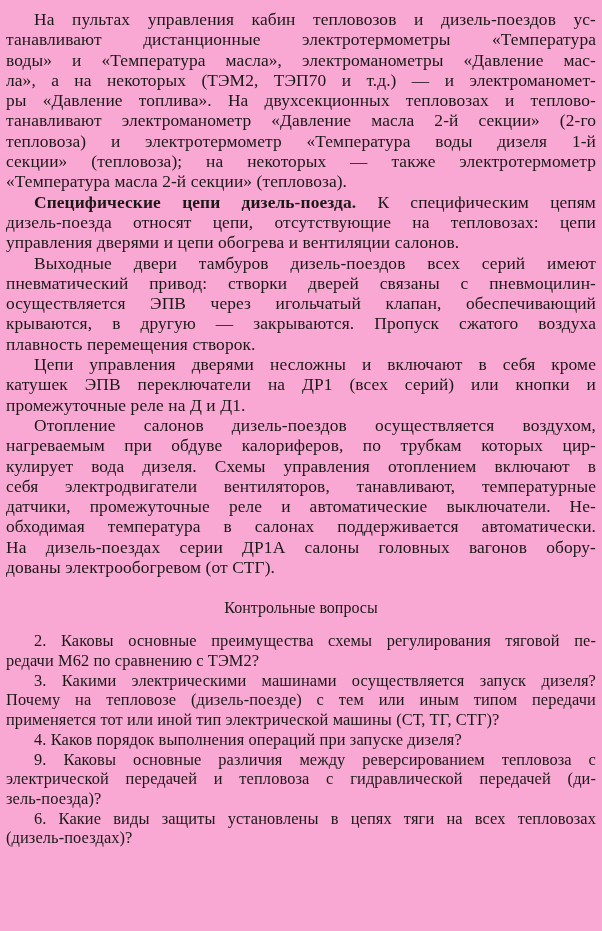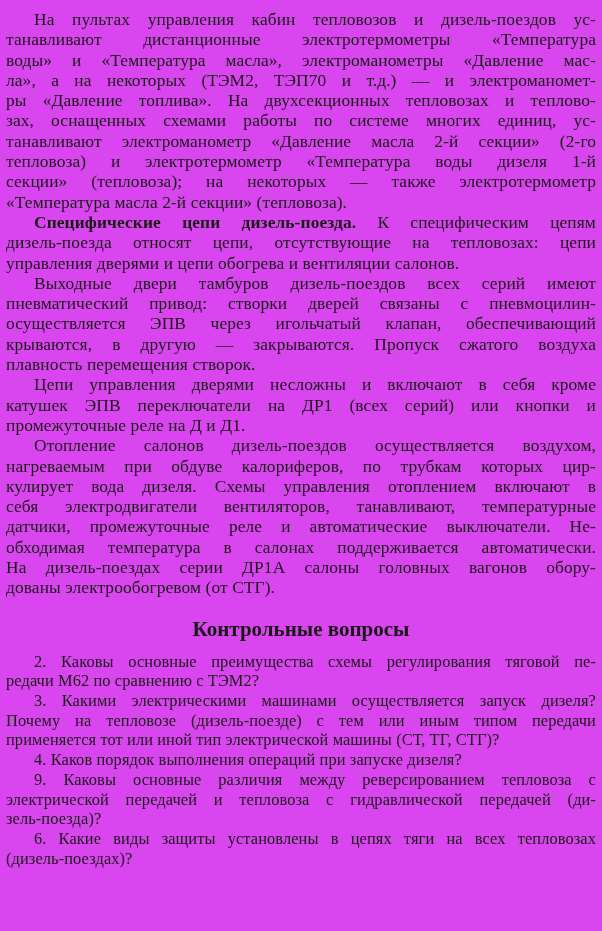--- a/index.html
+++ b/index.html
@@ -5,61 +5,60 @@
   html, body {
     margin: 0;
     padding: 0;
     background: #ffffff;
   }
   .page {
     position: relative;
     width: 602px;
     height: 931px;
     box-sizing: border-box;
-    background: #d946ef;
+    background: #f9a8d4;
     color: #1a1917;
     font-family: "Liberation Serif", "DejaVu Serif", serif;
     padding: 9px 6px 0 6px;
     overflow: hidden;
   }
   .para { margin: 0; padding: 0; }
   .line {
     text-align: justify;
     text-align-last: justify;
     font-size: 17.4px;
     line-height: 20.3px;
     letter-spacing: 0.1px;
   }
   .line.first { padding-left: 28px; }
   .line.last  { text-align-last: left; }
   .b { font-weight: bold; margin-top: 45px; }
   .questions-heading {
     margin: 21px 0 13px 0;
     text-align: center;
-    font-size: 21px;
-    font-weight: bold;
+    font-size: 16px;
+    font-weight: normal;
     line-height: 20px;
   }
   #questions .line {
     font-size: 16.4px;
     line-height: 19.7px;
   }
 </style>
 </head>
 <body>
 
 <div class="page">
   <div id="body-paragraphs">
       <div class="para">
         <div class="line first"><span>На пультах управления кабин тепловозов и дизель-поездов ус-</span></div>
         <div class="line"><span>танавливают дистанционные электротермометры «Температура</span></div>
         <div class="line"><span>воды» и «Температура масла», электроманометры «Давление мас-</span></div>
         <div class="line"><span>ла», а на некоторых (ТЭМ2, ТЭП70 и т.д.) — и электроманомет-</span></div>
         <div class="line"><span>ры «Давление топлива». На двухсекционных тепловозах и теплово-</span></div>
-        <div class="line"><span>зах, оснащенных схемами работы по системе многих единиц, ус-</span></div>
         <div class="line"><span>танавливают электроманометр «Давление масла 2-й секции» (2-го</span></div>
         <div class="line"><span>тепловоза) и электротермометр «Температура воды дизеля 1-й</span></div>
         <div class="line"><span>секции» (тепловоза); на некоторых — также электротермометр</span></div>
         <div class="line last"><span>«Температура масла 2-й секции» (тепловоза).</span></div>
       </div>
       <div class="para">
         <div class="line first"><span class="b">Специфические цепи дизель-поезда.</span><span> К специфическим цепям</span></div>
         <div class="line"><span>дизель-поезда относят цепи, отсутствующие на тепловозах: цепи</span></div>
         <div class="line last"><span>управления дверями и цепи обогрева и вентиляции салонов.</span></div>
       </div>

